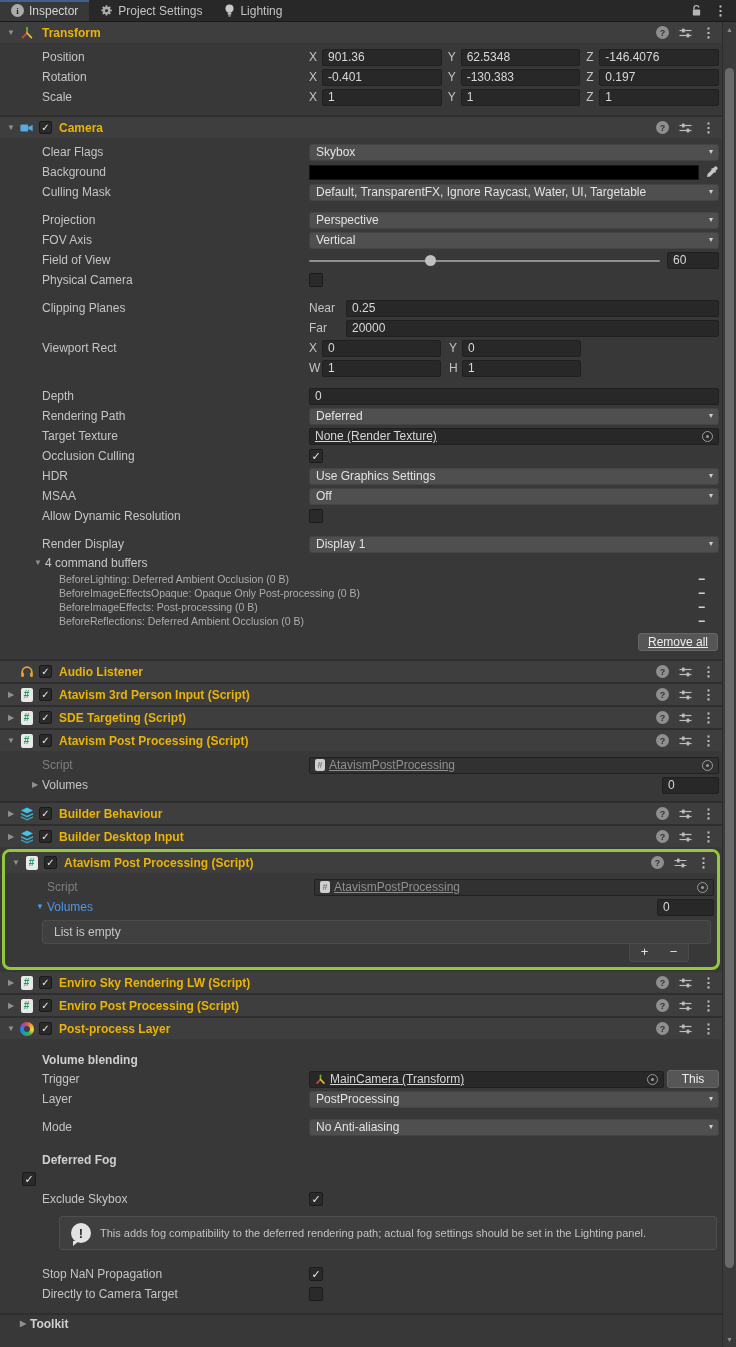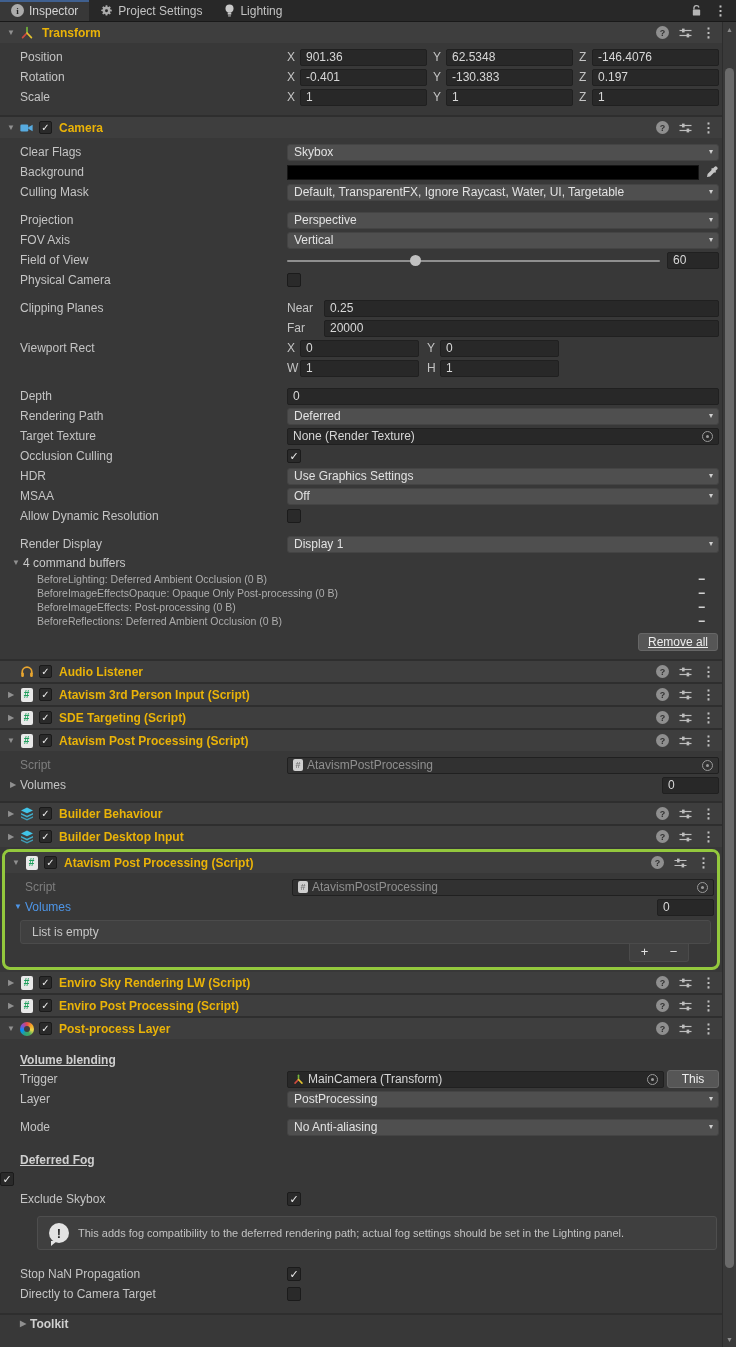--- a/index.html
+++ b/index.html
@@ -24,21 +24,21 @@
   .chdr { height:21px; background:#3E3E3E; display:flex; align-items:center; padding:0 7px 0 4px; }
   .fold { width:14px; flex:none; font-size:8px; color:#909090; text-align:center; line-height:1; }
   .fold.blue { color:var(--blue); }
   .cicon { width:17px; height:16px; margin-right:4px; flex:none; display:flex; align-items:center; justify-content:center; }
   .cbx { width:13px; height:13px; background:#2A2A2A; border:1px solid #1A1A1A; border-radius:2px; margin-right:7px;
          flex:none; display:flex; align-items:center; justify-content:center; font-size:10px; color:#EDEDED; }
   .ctitle { font-weight:bold; color:#eab308; white-space:nowrap; }
   .hicons { margin-left:auto; display:flex; align-items:center; gap:10px; }
   .help { width:13px; height:13px; border-radius:50%; background:#8F8F8F; color:#323232; font-size:9px; font-weight:bold;
           display:flex; align-items:center; justify-content:center; }
-  .cbody { padding:4px 0 8px 0; }
+  .cbody { padding:4px 0 8px 0;margin-left:22px; }
   .sp { height:8px; }
   .row { min-height:20px; display:flex; align-items:center; padding-right:3px; }
   .lbl { flex:0 0 287px; padding-left:20px; color:#C4C4C4; white-space:nowrap; overflow:hidden; position:relative;
          display:flex; align-items:center; }
   .lbl.ind { }
   .lbl.dim { color:#7E7E7E; }
   .lbl.withfold { padding-left:6px; }
   .val { flex:1; display:flex; align-items:center; min-width:0; }
   .dd { flex:1; height:17px; background:#4F4F4F; border:1px solid #444444; border-radius:3px; color:#E2E2E2;
         display:flex; align-items:center; padding:0 18px 0 6px; position:relative; white-space:nowrap; overflow:hidden; }
@@ -53,21 +53,21 @@
   .sub { width:37px; flex:none; color:#C4C4C4; }
   .sp8 { width:8px; flex:none; }
   .triple { flex:1; display:flex; gap:6px; }
   .grp { flex:1; display:flex; align-items:center; min-width:0; }
   .grp .inp { flex:1; }
   .cb { width:14px; height:14px; background:#2A2A2A; border:1px solid #1B1B1B; border-radius:2px;
         display:flex; align-items:center; justify-content:center; font-size:11px; color:#EFEFEF; }
   .objfield { flex:1; height:17px; background:#282828; border:1px solid #202020; border-radius:2px; color:#D6D6D6;
               display:flex; align-items:center; padding:0 5px; gap:4px; min-width:0; }
   .objfield.dim { color:#8F8F8F; background:#313131; }
-  .objfield .txt { white-space:nowrap; overflow:hidden; }
+  .objfield .txt { white-space:nowrap; overflow:hidden;text-decoration:underline; }
   .picker { width:11px; height:11px; border:1px solid #9A9A9A; border-radius:50%; position:relative; flex:none; margin-left:auto; }
   .picker::after { content:""; position:absolute; left:50%; top:50%; width:3px; height:3px; margin:-1.5px 0 0 -1.5px;
                    border-radius:50%; background:#9A9A9A; }
   .btn { height:18px; background:#565656; border:1px solid #666666; border-radius:3px; color:#EDEDED;
          display:flex; align-items:center; justify-content:center; padding:0 9px; flex:none; }
   .btn.this { width:52px; margin-left:3px; }
   .swatch { flex:1; height:15px; background:#000; border:1px solid #161616; margin-right:6px; }
   .eyed { flex:none; width:14px; display:flex; justify-content:center; }
   .slider { flex:1; position:relative; height:17px; margin-right:7px; }
   .slider .track { position:absolute; left:0; right:0; top:8px; height:2px; background:#8F8F8F; border-radius:1px; }
@@ -84,21 +84,21 @@
            background:conic-gradient(#E5484D,#F5A524,#EAD94C,#46A758,#29A383,#0091FF,#8E4EC6,#E5484D); }
   .ppico::after { content:""; position:absolute; inset:4px; border-radius:50%; background:#3E3E3E; }
   
   .hl { border:3px solid var(--green); border-radius:8px; margin:2px 2px 2px 2px; overflow:hidden; background:#383838; }
   .hl .chdr { border-radius:4px 4px 0 0; }
   .listbox { margin:3px 6px 0 15px; height:24px; background:#404040; border:1px solid #4B4B4B; border-radius:3px;
              display:flex; align-items:center; padding:0 11px; color:#C6C6C6; }
   .listfooter { display:flex; justify-content:flex-end; padding-right:28px; }
   .pmbox { display:flex; background:#404040; border:1px solid #4B4B4B; border-top:none; border-radius:0 0 3px 3px; height:18px; }
   .pmbtn { width:29px; text-align:center; color:#E2E2E2; font-size:13px; line-height:16px; }
-  .secthead { font-weight:bold; color:#CFCFCF; min-height:18px; display:flex; align-items:center; padding-left:20px; margin-top:6px;text-decoration:underline; }
+  .secthead { font-weight:bold; color:#CFCFCF; min-height:18px; display:flex; align-items:center; padding-left:20px; margin-top:6px; }
   .helpbox { margin:7px 5px 0 37px; background:#3F3F3F; border:1px solid #4E4E4E; border-radius:3px; min-height:34px;
              display:flex; align-items:center; gap:9px; padding:5px 11px; color:#C2C2C2; font-size:11px; }
   .warnicon { width:20px; height:20px; flex:none; border-radius:50%; background:#E3E3E3; color:#2A2A2A; font-weight:bold;
               font-size:13px; display:flex; align-items:center; justify-content:center; position:relative; }
   .warnicon::after { content:""; position:absolute; bottom:-3px; left:2px; width:0; height:0;
                      border-top:5px solid #E3E3E3; border-right:6px solid transparent; }
   .bfold { height:19px; display:flex; align-items:center; border-top:2px solid #2E2E2E; font-weight:bold;
            color:#CFCFCF; padding-left:16px; background:#383838; }
   
   .vscroll { position:absolute; top:22px; right:0; width:14px; bottom:0; background:#3A3A3A; border-left:1px solid #2D2D2D; }

